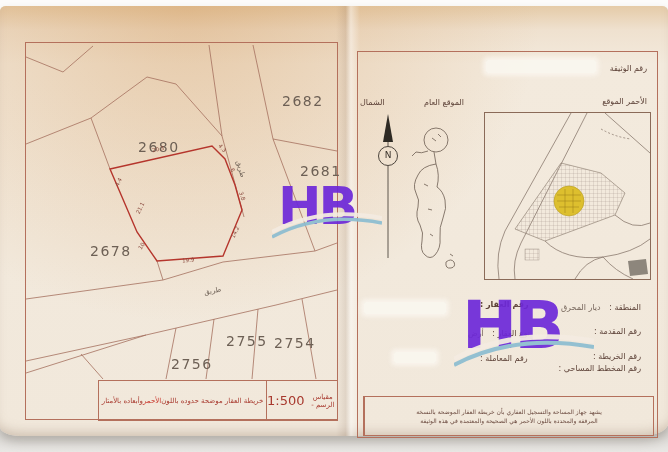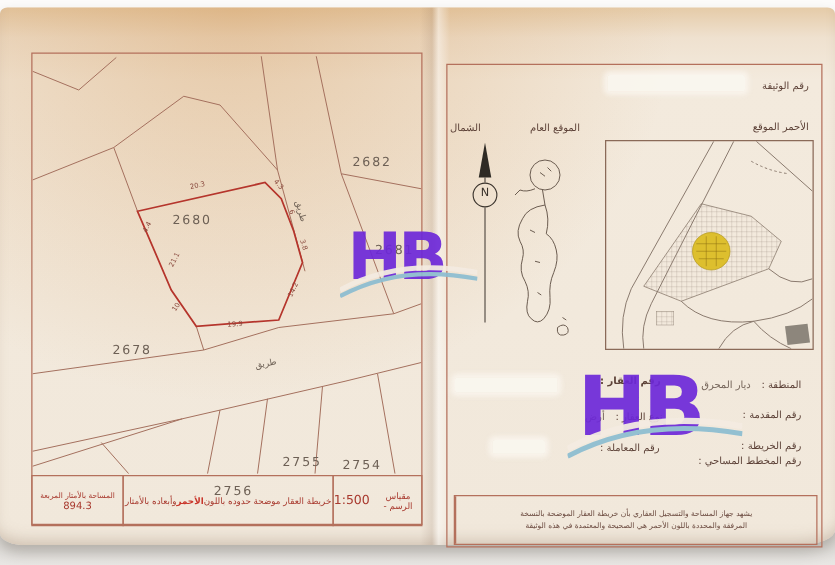--- a/index.html
+++ b/index.html
@@ -16,21 +16,21 @@
          background:radial-gradient(ellipse at 28% 0%,rgba(210,150,85,.40),transparent 52%);}
   .paper::after{content:'';position:absolute;inset:0;border-radius:inherit;
          box-shadow:inset 0 -9px 12px -6px rgba(140,115,95,.35);}
   .fold{position:absolute;left:336px;top:6px;width:24px;height:430px;z-index:2;
         background:linear-gradient(90deg,transparent,rgba(120,90,70,.14) 40%,rgba(255,255,255,.45) 62%,transparent);}
   .page{position:absolute;z-index:3;border:1px solid #b4705c;box-sizing:border-box;}
   .page-left{left:25px;top:42px;width:313px;height:378px;}
   .page-right{left:357px;top:35px;width:301px;height:387px;margin-top:16px;}
   .ar{direction:rtl;unicode-bidi:embed;}
   .lbl{position:absolute;font-size:8px;color:#5d4238;white-space:nowrap;}
-  .plotnum{position:absolute;font-size:10px;letter-spacing:1.5px;color:#6d6055;white-space:nowrap;margin-top:32px;}
+  .plotnum{position:absolute;font-size:14px;letter-spacing:1.5px;color:#6d6055;white-space:nowrap;}
   .dim{position:absolute;font-size:5.5px;color:#8a4a3e;white-space:nowrap;transform-origin:center;}
   .roadlbl{position:absolute;font-size:7px;color:#6d6055;white-space:nowrap;transform-origin:center;}
   .fcell{position:absolute;top:337px;height:41px;border:1px solid #b4705c;box-sizing:border-box;
          display:flex;flex-direction:column;align-items:center;justify-content:center;text-align:center;}
   .footer-red{color:#a8392e;}
   .redact{position:absolute;background:rgba(250,246,239,.92);border-radius:2px;
           box-shadow:0 0 4px 3px rgba(250,246,239,.85);}
   .wm{position:absolute;z-index:6;opacity:.92;}
   .wm .hb-text{font-weight:bold;color:#6d28d9;letter-spacing:-3px;line-height:1;display:block;}
   .certbox{position:absolute;left:5px;top:344px;width:291px;height:40px;border:1px solid #b4705c;
@@ -91,32 +91,28 @@
     <span class="dim" style="left:126px;top:103px;transform:rotate(-12deg);">20.3</span>
     <span class="dim" style="left:192px;top:102px;transform:rotate(48deg);">4.3</span>
     <span class="dim" style="left:205px;top:124px;transform:rotate(70deg);">6</span>
     <span class="dim" style="left:212px;top:150px;transform:rotate(72deg);">3.8</span>
     <span class="dim" style="left:203px;top:186px;transform:rotate(-65deg);">14.2</span>
     <span class="dim" style="left:156px;top:214px;transform:rotate(-4deg);">19.9</span>
     <span class="dim" style="left:112px;top:200px;transform:rotate(-58deg);">10</span>
     <span class="dim" style="left:108px;top:162px;transform:rotate(-63deg);">21.1</span>
     <span class="dim" style="left:88px;top:136px;transform:rotate(-63deg);">4.4</span>
 
-    <div class="fcell" style="left:-1px;width:74px;">
-      <span class="ar footer-red" style="font-size:6px;">المساحة بالأمتار المربعة</span>
-      <span class="footer-red" style="font-size:8px;">894.3</span>
-    </div>
     <div class="fcell ar" style="left:72px;width:169px;white-space:nowrap;flex-direction:row;">
       <span class="footer-red" style="font-size:7px;">خريطة العقار موضحة حدوده باللون </span>
-      <span style="font-size:7px;color:#c9352a;font-weight:bold;">الأحمر</span>
+      <span style="font-size:7px;color:#c9352a;font-weight:normal;">الأحمر</span>
       <span class="footer-red" style="font-size:7px;"> وأبعاده بالأمتار</span>
     </div>
     <div class="fcell ar" style="left:240px;width:72px;flex-direction:row;gap:4px;">
       <span class="footer-red" style="font-size:7px;">مقياس الرسم -</span>
-      <span class="footer-red" style="font-size:10px;">1:500</span>
+      <span class="footer-red" style="font-size:13px;">1:500</span>
     </div>
   </div>
 
   <div class="page page-right">
 
     <span class="lbl ar" style="right:10px;top:12px;">رقم الوثيقة</span>
     <div class="redact" style="left:128px;top:8px;width:110px;height:13px;"></div>
 
     <span class="lbl ar" style="right:10px;top:45px;">الأحمر الموقع</span>
     <span class="lbl ar" style="left:66px;top:46px;">الموقع العام</span>

